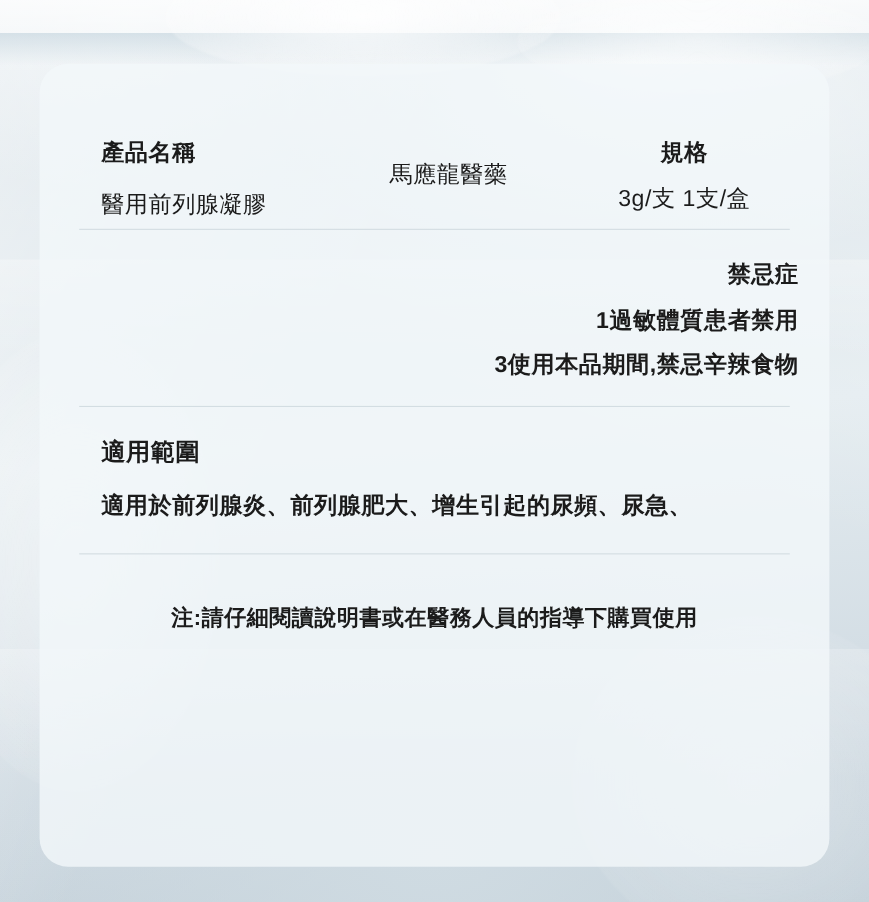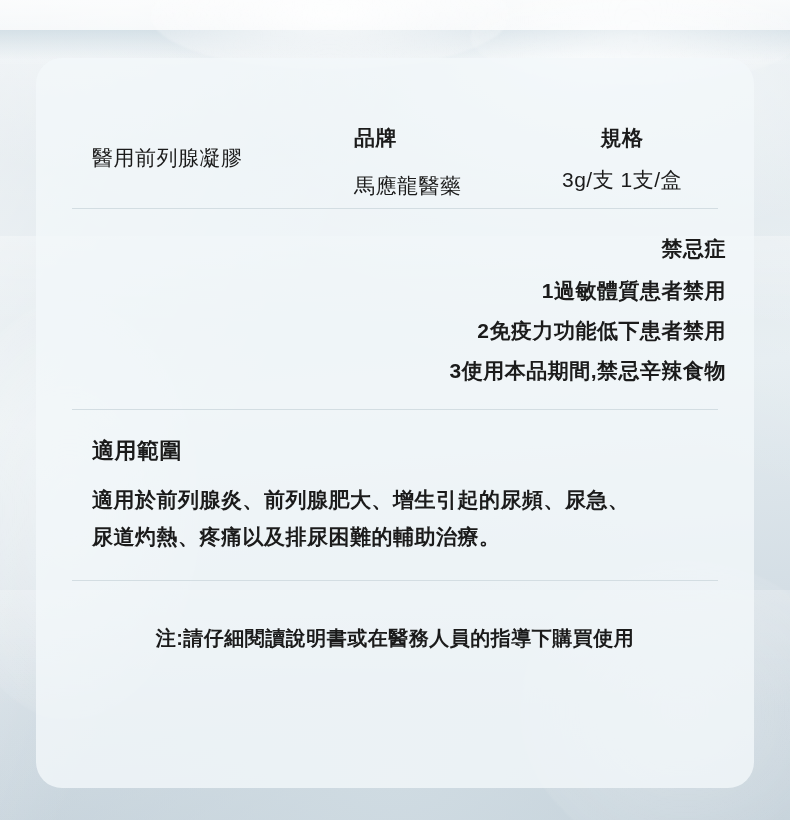--- a/index.html
+++ b/index.html
@@ -180,47 +180,45 @@
   <div class="bg-band band-4"></div>
   <div class="bg-blob blob-a"></div>
   <div class="bg-blob blob-b"></div>
   <div class="bg-blob blob-c"></div>
   <div class="bg-blob blob-d"></div>
 
   <div class="card">
 
     <div class="specs">
       <div class="spec-col col-0">
+        <div class="spec-label">產品名稱</div>
         <div class="spec-value">醫用前列腺凝膠</div>
       </div>
       <div class="spec-col col-1">
-        <div class="spec-label">品牌</div>
         <div class="spec-value">馬應龍醫藥</div>
       </div>
       <div class="spec-col col-2">
         <div class="spec-label">規格</div>
         <div class="spec-value">3g/支 1支/盒</div>
       </div>
     </div>
 
     <div class="divider"></div>
 
     <div class="contra">
       <div class="contra-title">禁忌症</div>
       <div class="contra-item">1過敏體質患者禁用</div>
-      <div class="contra-item">2免疫力功能低下患者禁用</div>
       <div class="contra-item">3使用本品期間,禁忌辛辣食物</div>
     </div>
 
     <div class="divider"></div>
 
     <div class="scope">
       <div class="scope-title">適用範圍</div>
       <div class="scope-line">適用於前列腺炎、前列腺肥大、增生引起的尿頻、尿急、</div>
-      <div class="scope-line">尿道灼熱、疼痛以及排尿困難的輔助治療。</div>
     </div>
 
     <div class="divider"></div>
 
     <div class="note">
       <div class="note-text">注:請仔細閱讀說明書或在醫務人員的指導下購買使用</div>
     </div>
 
   </div>
 </div>

